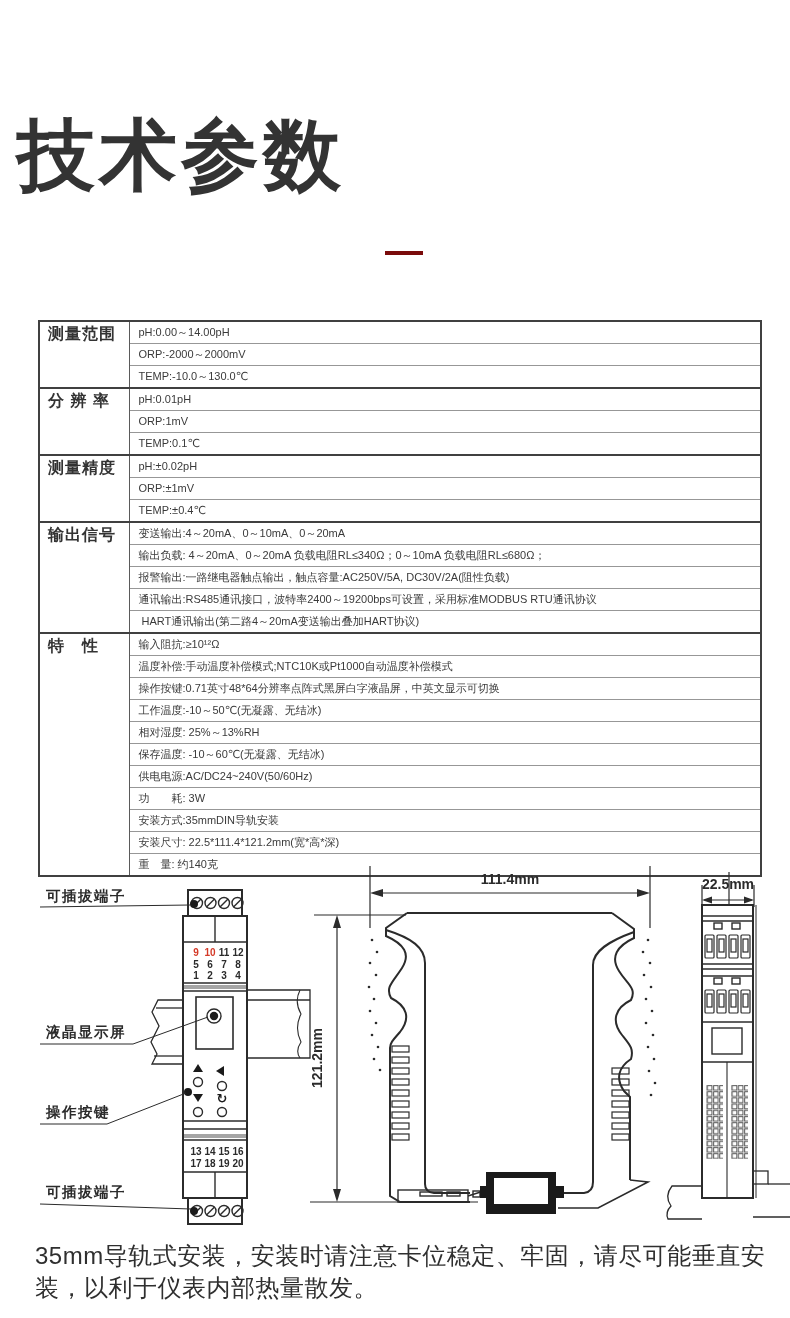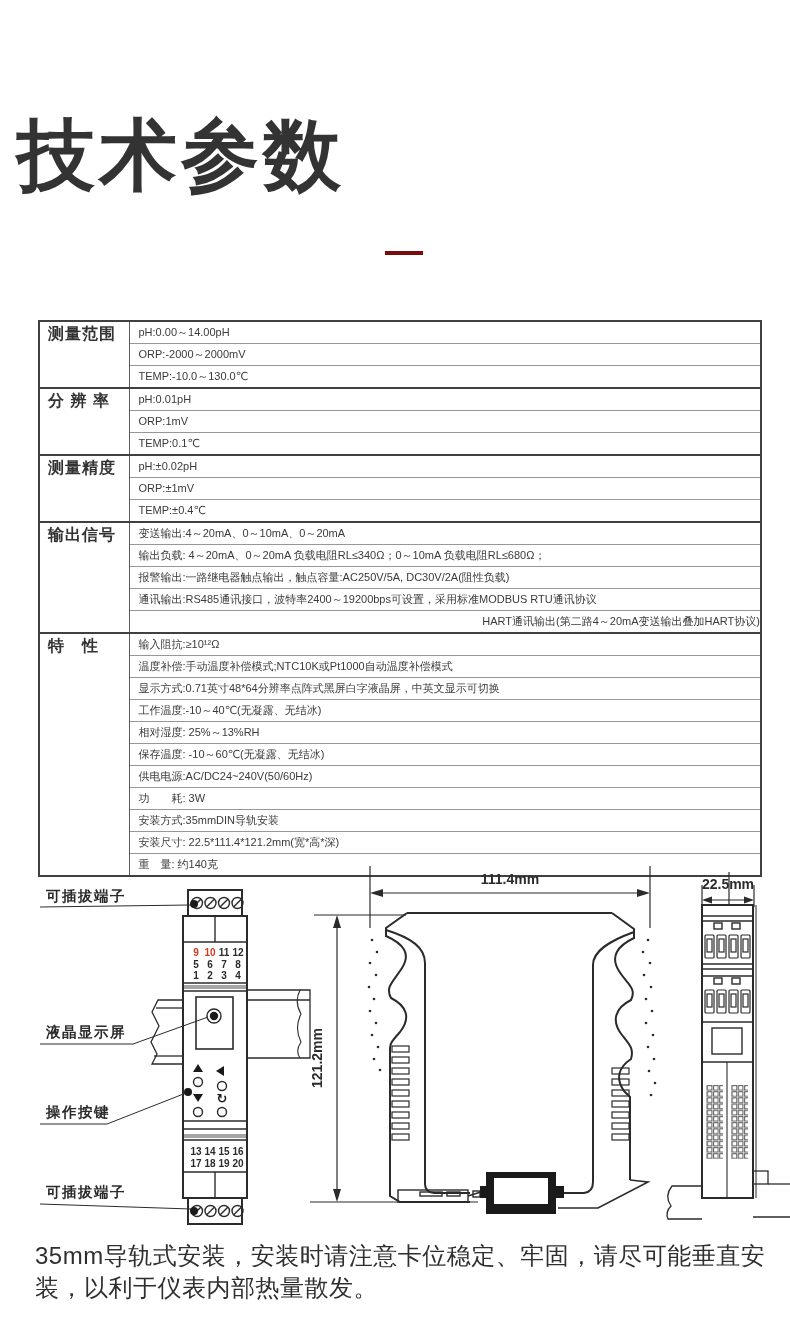--- a/index.html
+++ b/index.html
@@ -24,21 +24,21 @@
   table.spec td{
     height:21px;font-size:11px;color:#3a3a3a;line-height:19px;
     border:1px solid #979797;white-space:nowrap;overflow:hidden;
     padding:0 0 0 9px;font-weight:400;
   }
   table.spec td.grp-label{
     vertical-align:top;padding:2px 0 0 8px;font-weight:700;font-size:16px;
     letter-spacing:1px;border-right:1px solid #5a5a5a;color:#333;
   }
   table.spec tr.grp-start td{border-top:2px solid #404040;margin-left:12px;}
-  table.spec td.center{text-align:right;padding-left:0;}
+  table.spec td.center{text-align:left;padding-left:12px;}
   .footer-note{
     position:absolute;top:1240px;left:35px;width:740px;
     font-size:24px;font-weight:400;color:#2f2f2f;letter-spacing:0.5px;
   }
   svg text{font-family:"Liberation Sans","DejaVu Sans",sans-serif;}
   .dwg-label{font-size:14.5px;font-weight:700;fill:#2b2b2b;letter-spacing:1.5px;}
   .dim-label{font-size:14px;font-weight:700;fill:#2b2b2b;}
   .tnum{font-size:10px;font-weight:700;fill:#2b2b2b;text-anchor:middle;}
   .tnum-red{fill:#d43a28;}
 </style>
@@ -106,24 +106,24 @@
       </tr>
 
   <tr class="grp-start">
     <td class="grp-label" rowspan="11">特　性</td>
     <td>输入阻抗:≥10¹²Ω</td>
   </tr>
   <tr>
         <td>温度补偿:手动温度补偿模式;NTC10K或Pt1000自动温度补偿模式</td>
       </tr>
   <tr>
-        <td>显示方式:0.71英寸48*64分辨率点阵式黑屏白字液晶屏，中英文显示可切换</td>
-      </tr>
-  <tr>
-        <td>工作温度:-10～40℃(无凝露、无结冰)</td>
+        <td>操作按键:0.71英寸48*64分辨率点阵式黑屏白字液晶屏，中英文显示可切换</td>
+      </tr>
+  <tr>
+        <td>工作温度:-10～50℃(无凝露、无结冰)</td>
       </tr>
   <tr>
         <td>相对湿度: 25%～13%RH</td>
       </tr>
   <tr>
         <td>保存温度: -10～60℃(无凝露、无结冰)</td>
       </tr>
   <tr>
         <td>供电电源:AC/DC24~240V(50/60Hz)</td>
       </tr>

